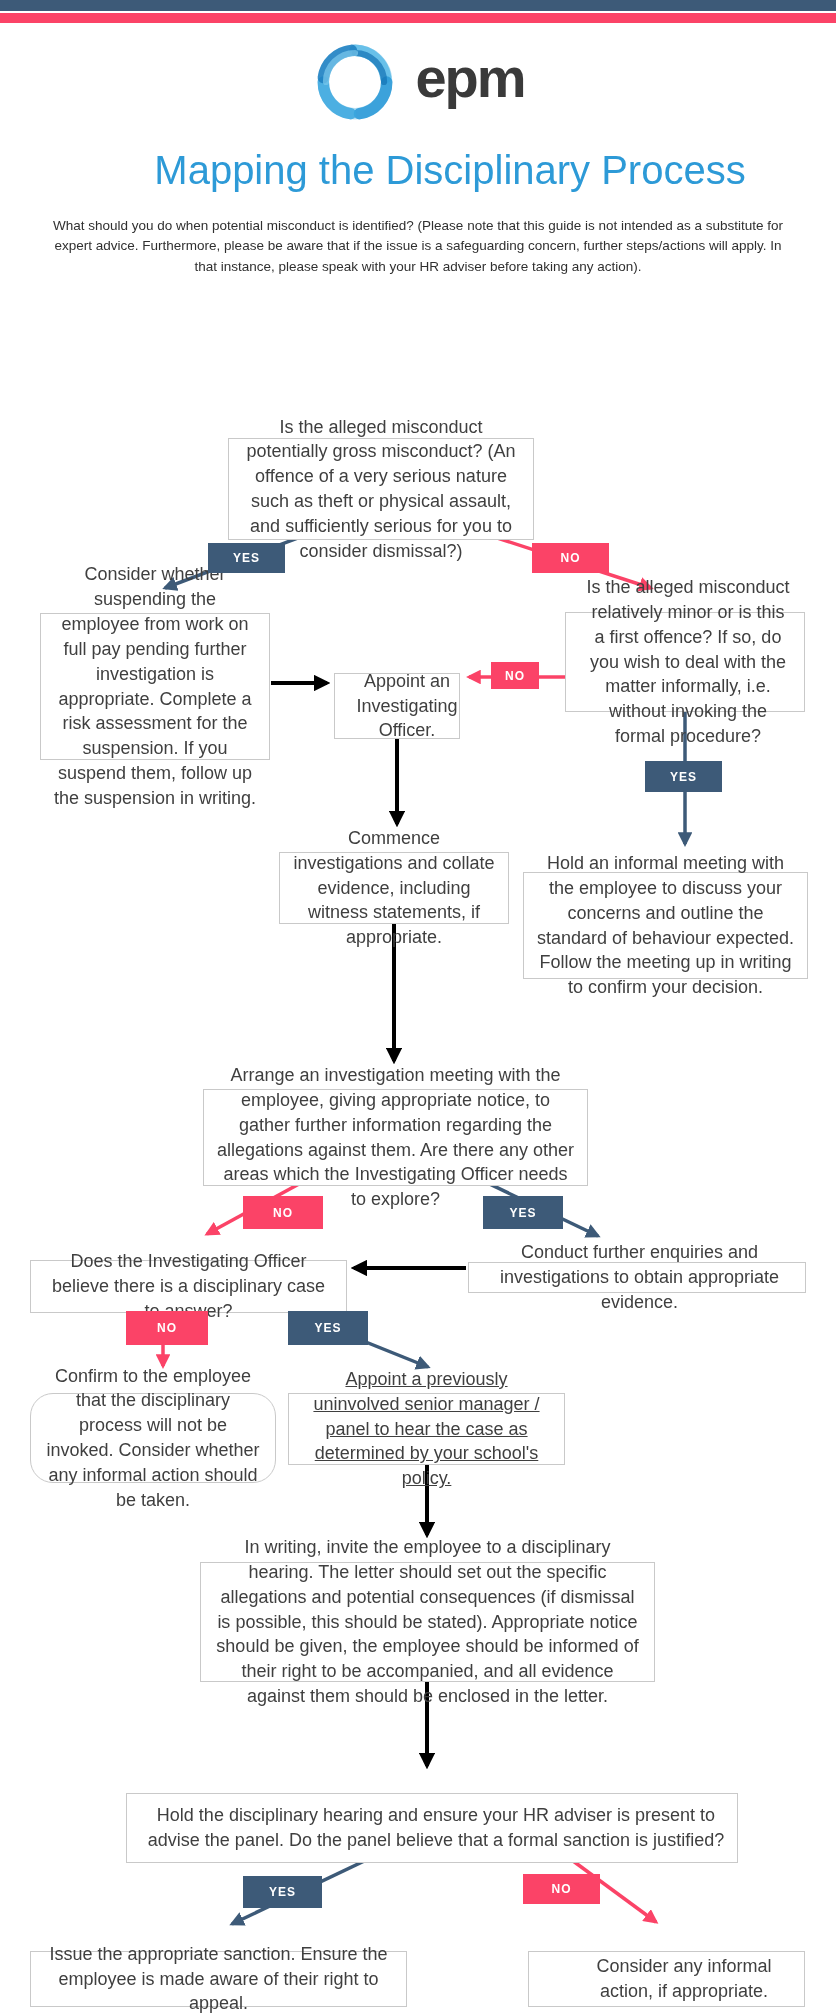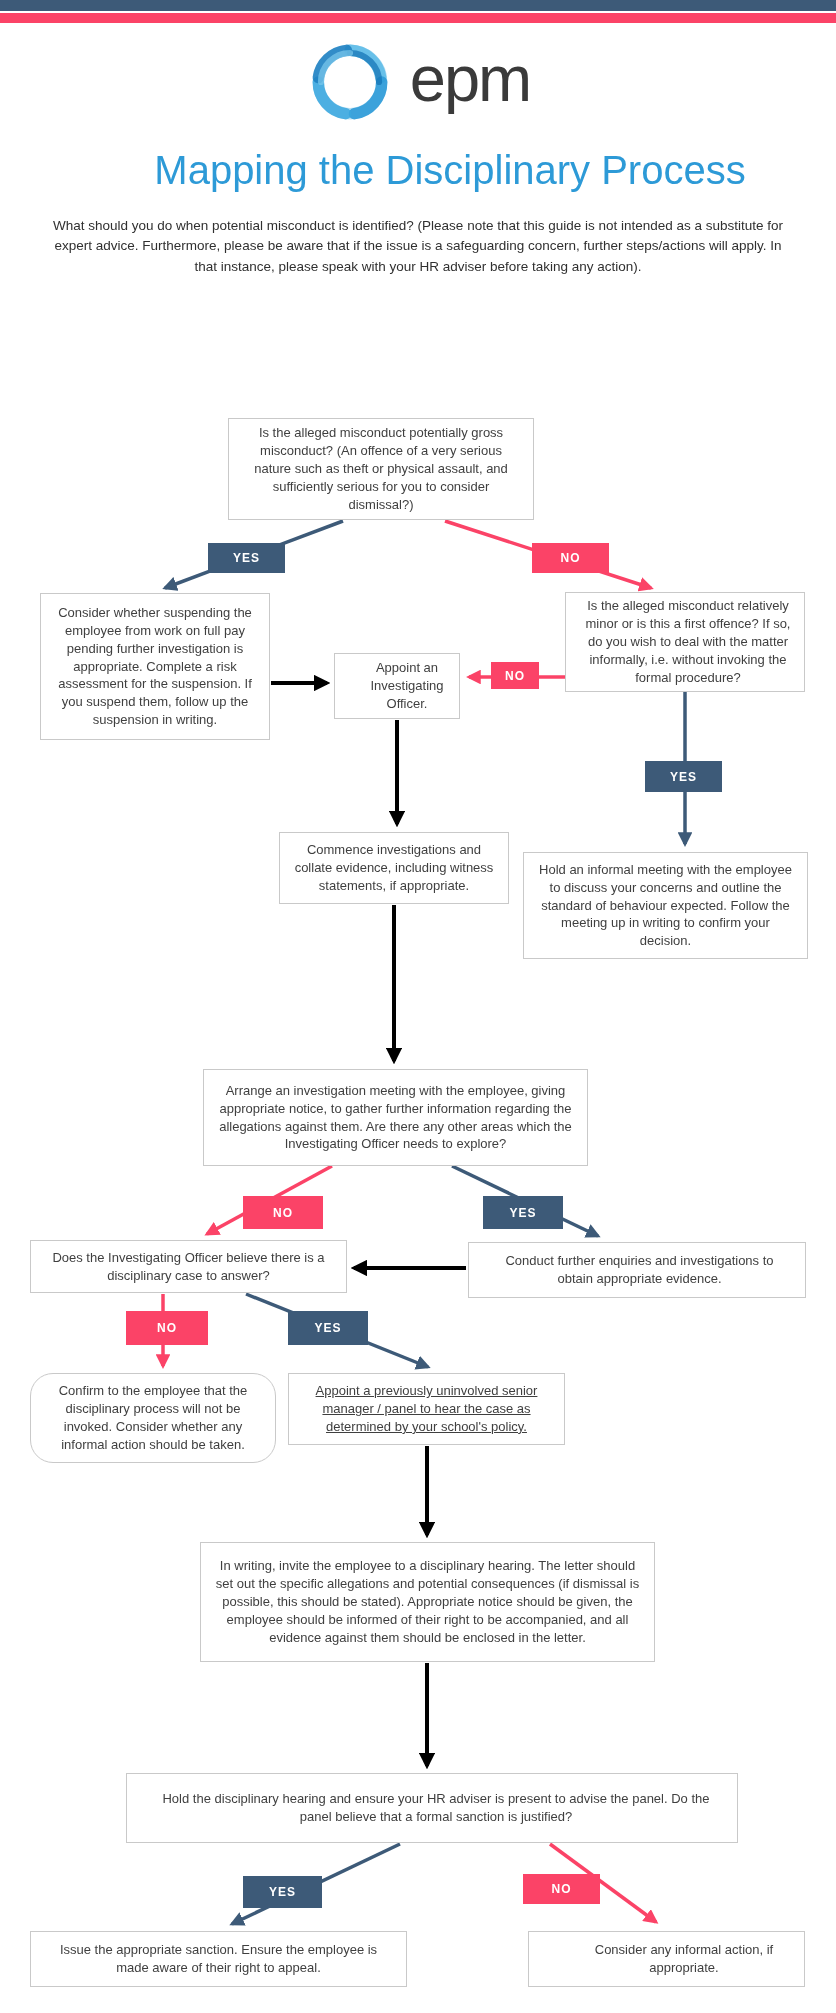--- a/index.html
+++ b/index.html
@@ -3,28 +3,28 @@
 <meta charset="utf-8">
 <style>
   html,body{margin:0;padding:0;background:#ffffff;}
   .page{position:relative;width:836px;height:2013px;background:#fff;overflow:hidden;
         font-family:"Liberation Sans", sans-serif;}
   .bar{position:absolute;left:0;width:836px;}
   .bar.top{top:0;height:11px;}
   .bar.accent{top:13px;height:10px;}
   .logo-row{position:absolute;top:38px;left:0;width:836px;display:flex;align-items:center;justify-content:center;gap:16px;}
   .logo-mark{width:88px;height:88px;}
-  .logo-text{font-size:65px;font-weight:normal;color:#3a3a3a;letter-spacing:-2px;line-height:1;padding-bottom:8px;}
+  .logo-text{font-size:56px;font-weight:bold;color:#3a3a3a;letter-spacing:-2px;line-height:1;padding-bottom:8px;}
   .doc-title{position:absolute;top:148px;left:0;width:836px;text-align:center;
              font-size:40px;font-weight:400;padding-left:32px;}
   .intro{position:absolute;top:216px;left:48px;width:740px;text-align:center;
          font-size:13.5px;line-height:1.5;color:#303030;}
   .node{position:absolute;box-sizing:border-box;background:#fff;border:1px solid #c9c9c9;
         display:flex;align-items:center;justify-content:center;text-align:center;
-        font-size:13px;line-height:1.38;color:#3f3f3f;padding:6px 12px;}
+        font-size:18px;line-height:1.38;color:#3f3f3f;padding:6px 12px;margin-top:20px;}
   .dlabel{position:absolute;box-sizing:border-box;display:flex;align-items:center;justify-content:center;
           color:#ffffff;font-size:12px;font-weight:bold;letter-spacing:1px;}
   svg.wires{position:absolute;top:0;left:0;}
 </style>
 </head>
 <body>
 
 <div class="page">
   <div class="bar top" style="background: rgb(61, 90, 120);"></div>
   <div class="bar accent" style="background: rgb(251, 67, 103);"></div>
@@ -82,21 +82,21 @@
 
   <div id="nodes-layer">
       <div class="node" style="left: 228px; top: 418px; width: 306px; height: 102px;">Is the alleged misconduct potentially gross misconduct? (An offence of a very serious nature such as theft or physical assault, and sufficiently serious for you to consider dismissal?)</div>
       <div class="node" style="left: 40px; top: 593px; width: 230px; height: 147px;">Consider whether suspending the employee from work on full pay pending further investigation is appropriate. Complete a risk assessment for the suspension. If you suspend them, follow up the suspension in writing.</div>
       <div class="node" style="left: 565px; top: 592px; width: 240px; height: 100px; padding-left: 18px;">Is the alleged misconduct relatively minor or is this a first offence? If so, do you wish to deal with the matter informally, i.e. without invoking the formal procedure?</div>
       <div class="node" style="left: 334px; top: 653px; width: 126px; height: 66px; padding-left: 32px;">Appoint an Investigating Officer.</div>
       <div class="node" style="left: 279px; top: 832px; width: 230px; height: 72px;">Commence investigations and collate evidence, including witness statements, if appropriate.</div>
       <div class="node" style="left: 523px; top: 852px; width: 285px; height: 107px;">Hold an informal meeting with the employee to discuss your concerns and outline the standard of behaviour expected. Follow the meeting up in writing to confirm your decision.</div>
       <div class="node" style="left: 203px; top: 1069px; width: 385px; height: 97px;">Arrange an investigation meeting with the employee, giving appropriate notice, to gather further information regarding the allegations against them. Are there any other areas which the Investigating Officer needs to explore?</div>
       <div class="node" style="left: 30px; top: 1240px; width: 317px; height: 53px;">Does the Investigating Officer believe there is a disciplinary case to answer?</div>
-      <div class="node" style="left: 468px; top: 1242px; width: 338px; height: 56px; padding-left: 17px;">Conduct further enquiries and investigations to obtain appropriate evidence.</div>
+      <div class="node" style="left: 468px; top: 1242px; width: 338px; height: 31px; padding-left: 17px;">Conduct further enquiries and investigations to obtain appropriate evidence.</div>
       <div class="node" style="left: 30px; top: 1373px; width: 246px; height: 90px; border-radius: 23px;">Confirm to the employee that the disciplinary process will not be invoked. Consider whether any informal action should be taken.</div>
       <div class="node" style="left: 288px; top: 1373px; width: 277px; height: 72px; text-decoration: underline;">Appoint a previously uninvolved senior manager / panel to hear the case as determined by your school's policy.</div>
       <div class="node" style="left: 200px; top: 1542px; width: 455px; height: 120px;">In writing, invite the employee to a disciplinary hearing. The letter should set out the specific allegations and potential consequences (if dismissal is possible, this should be stated). Appropriate notice should be given, the employee should be informed of their right to be accompanied, and all evidence against them should be enclosed in the letter.</div>
       <div class="node" style="left: 126px; top: 1773px; width: 612px; height: 70px; padding-left: 20px;">Hold the disciplinary hearing and ensure your HR adviser is present to advise the panel. Do the panel believe that a formal sanction is justified?</div>
       <div class="node" style="left: 30px; top: 1931px; width: 377px; height: 56px;">Issue the appropriate sanction. Ensure the employee is made aware of their right to appeal.</div>
       <div class="node" style="left: 528px; top: 1931px; width: 277px; height: 56px; padding-left: 47px;">Consider any informal action, if appropriate.</div>
     </div>
   <div id="labels-layer">
       <div class="dlabel" style="left: 208px; top: 543px; width: 77px; height: 30px; background: rgb(61, 90, 120);">YES</div>
       <div class="dlabel" style="left: 532px; top: 543px; width: 77px; height: 30px; background: rgb(251, 67, 103);">NO</div>

